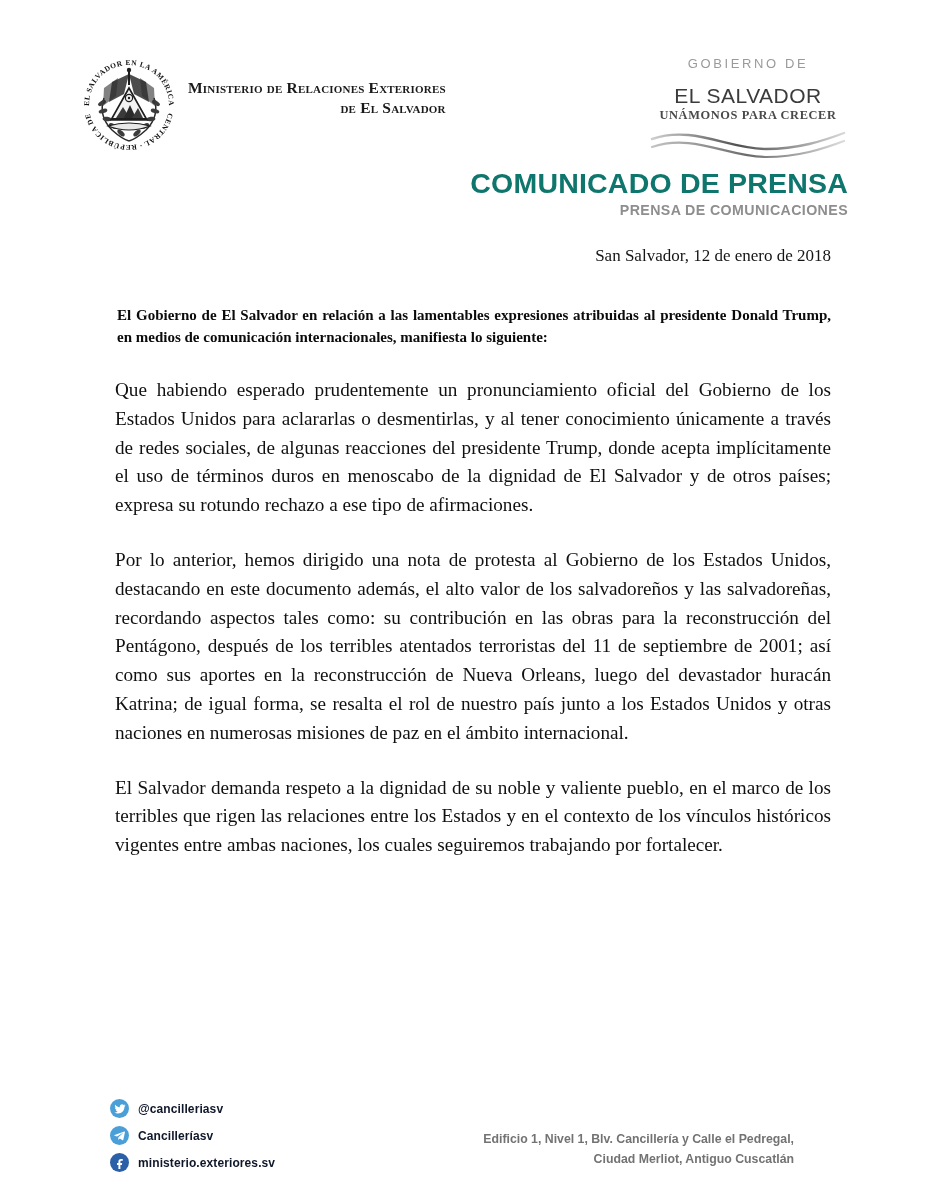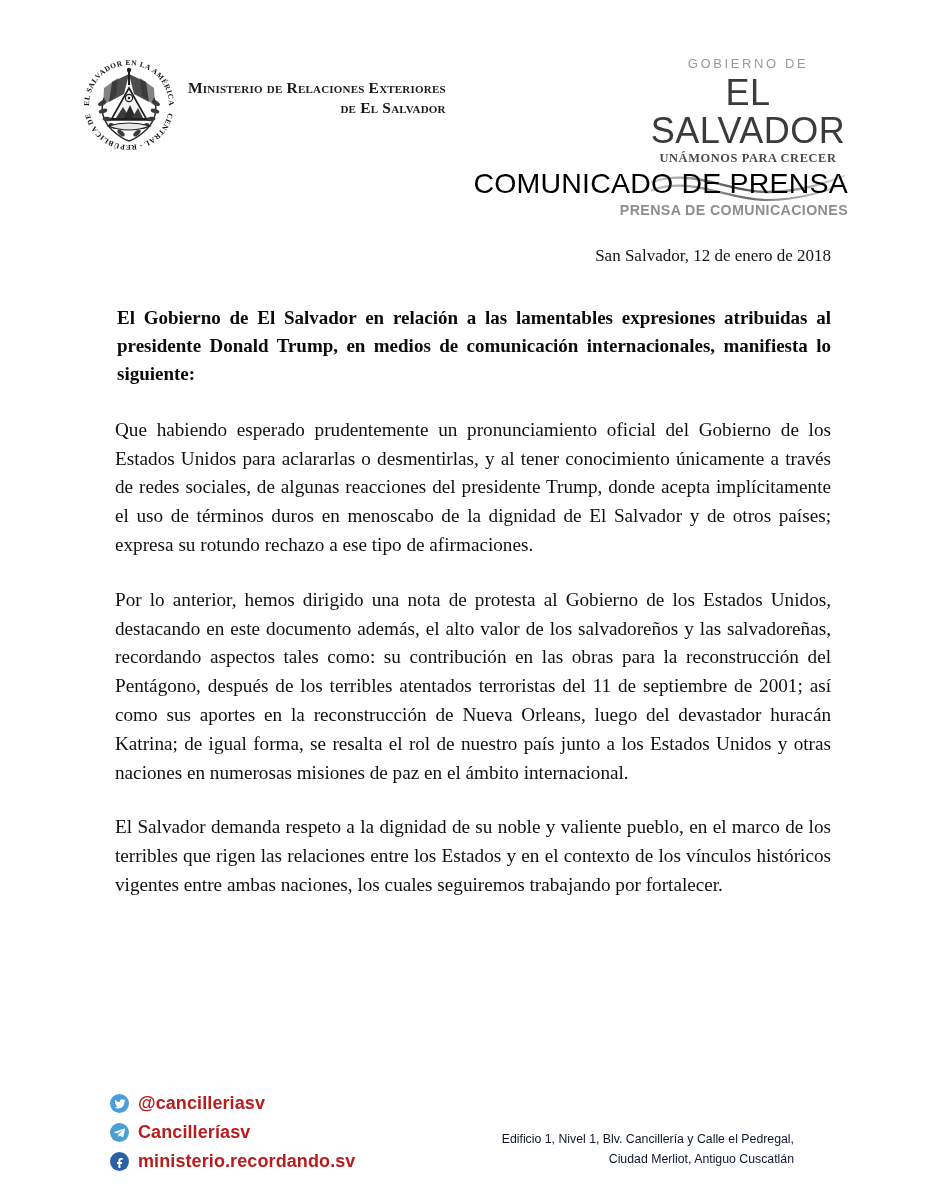--- a/index.html
+++ b/index.html
@@ -59,26 +59,26 @@
   }
   .gov-top {
     font-family: "Liberation Sans", sans-serif;
     font-size: 13px;
     letter-spacing: 2.6px;
     color: #9a9a9a;
     font-weight: normal;
   }
   .gov-main {
     font-family: "Liberation Sans", sans-serif;
-    font-size: 36px;
+    font-size: 21px;
     font-weight: normal;
     letter-spacing: 0.5px;
     color: #3b3b3b;
     line-height: 1.05;
-    margin-top: 3px;
+    margin-top: 14px;
   }
   .gov-sub {
     font-family: Liberation Serif, serif;
     font-size: 12.4px;
     font-weight: bold;
     letter-spacing: 0.6px;
     color: #4a4a4a;
     margin-top: 1px;
   }
   .gov-waves {
@@ -91,23 +91,23 @@
   .doc-title-block {
     position: absolute;
     top: 168px;
     left: 0;
     width: 848px;
     text-align: right;
   }
   .doc-title {
     font-family: "Liberation Sans", sans-serif;
     font-size: 28.5px;
-    font-weight: normal;
+    font-weight: bold;
     letter-spacing: 0.2px;
-    color: #000000;
+    color: #0f766e;
     line-height: 1.1;
   }
   .doc-subtitle {
     font-family: "Liberation Sans", sans-serif;
     font-size: 14.2px;
     font-weight: bold;
     letter-spacing: 0.4px;
     color: #8e8e8e;
     margin-top: 3px;
   }
@@ -122,21 +122,21 @@
   .dateline {
     font-family: "Liberation Serif", serif;
     font-size: 17px;
     color: #151515;
     margin: 0 0 38px 0;
     text-align: right;
   }
   .lede {
     font-family: "Liberation Serif", serif;
     font-weight: bold;
-    font-size: 19px;
+    font-size: 15px;
     line-height: 1.47;
     text-align: justify;
     text-justify: inter-word;
     color: #0b0b0b;
     margin: 0 0 28px 0;
     padding-left: 2px;
   }
   .para {
     font-family: "Liberation Serif", serif;
     font-size: 19.2px;
@@ -174,34 +174,34 @@
     display: flex;
     align-items: center;
     justify-content: center;
     margin-right: 9px;
   }
   .ic-twitter  { background: #4a9fd8; }
   .ic-telegram { background: #4a9fd8; }
   .ic-facebook { background: #2b5fa8; }
   .social-label {
     font-family: "Liberation Sans", sans-serif;
-    font-size: 18px;
-    font-weight: bold;
-    color: #b91c1c;
+    font-size: 12px;
+    font-weight: bold;
+    color: #0f172a;
     letter-spacing: 0.1px;
   }
   .address {
     position: absolute;
     right: 133px;
     bottom: 8px;
     text-align: right;
     font-family: "Liberation Sans", sans-serif;
     font-size: 12.3px;
-    font-weight: normal;
-    color: #0f172a;
+    font-weight: bold;
+    color: #737373;
     line-height: 1.62;
   }
 </style>
 </head>
 <body>
 
 <div class="header">
 
   <div class="seal-block">
     <svg class="seal" viewBox="0 0 102 102">
@@ -315,21 +315,21 @@
       </span>
       <span class="social-label">Cancilleríasv</span>
     </div>
 
     <div class="social-row">
       <span class="social-icon ic-facebook">
         <svg width="12" height="12" viewBox="0 0 24 24" fill="#ffffff">
           <path d="M15.1 7.5h2.4V4.2c-.4-.1-1.8-.2-3.5-.2-3.4 0-5.2 2-5.2 5.4v2.5H6v3.9h2.8V24h4V15.8h3l.5-3.9h-3.5V9.8c0-1.4.4-2.3 2.3-2.3z"></path>
         </svg>
       </span>
-      <span class="social-label">ministerio.recordando.sv</span>
+      <span class="social-label">ministerio.exteriores.sv</span>
     </div>
   </div>
 
   <div class="address">
     <div>Edificio 1, Nivel 1, Blv. Cancillería y Calle el Pedregal,</div>
     <div>Ciudad Merliot, Antiguo Cuscatlán</div>
   </div>
 </div>
 
 </body></html>

